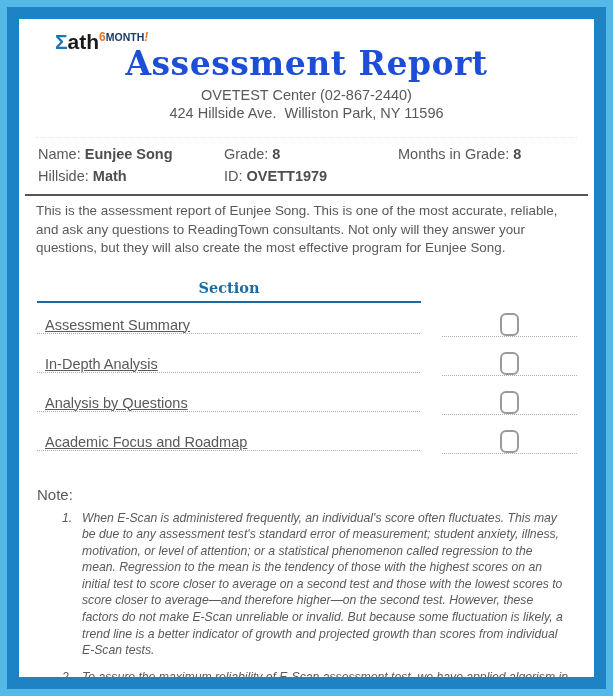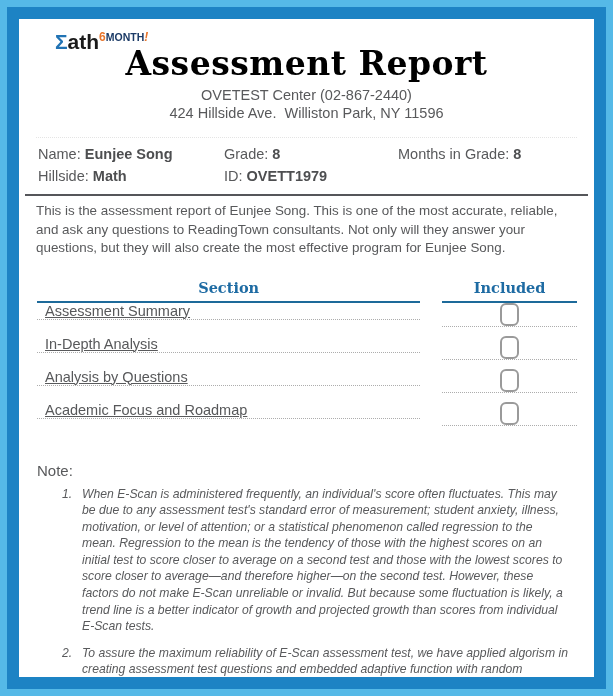--- a/index.html
+++ b/index.html
@@ -51,21 +51,21 @@
   .logo .bang { color: #e8762d; font-style: italic; font-size: 12px; }
 
   
   .title {
     margin-top: 16px;
     text-align: center;
     font-family: "DejaVu Serif", serif;
     font-weight: bold;
     font-size: 33px;
     letter-spacing: 0.5px;
-    color: #000000;
+    color: #1d4ed8;
   }
   .center-line {
     text-align: center;
     font-size: 14.5px;
     line-height: 18px;
     color: #58595b;
     white-space: pre-wrap;
   }
   .center-line.first { margin-top: 3px; }
 
@@ -93,21 +93,21 @@
   .intro {
     margin-top: 6px;
     font-size: 13.4px;
     line-height: 18.5px;
     color: #58595b;
     width: 545px;
   }
 
   
   .sec-table { margin-top: 21px; padding-left: 1px; }
-  .trow { display: flex; align-items: flex-start; }
+  .trow { display: flex; align-items: center; margin-top: 6px; }
   .cell-section  { width: 384px; }
   .cell-gap      { width: 22px; }
   .cell-included { width: 135px; display: flex; justify-content: center; align-items: center; }
   .thead .cell-section, .thead .cell-included {
     font-family: "DejaVu Serif", serif;
     font-weight: bold;
     font-size: 14.5px;
     color: #1e6ba3;
     text-align: center;
     padding-bottom: 5px;
@@ -175,21 +175,20 @@
     </div>
 
     <div class="divider"></div>
 
     <p class="intro">This is the assessment report of Eunjee Song. This is one of the most accurate, reliable, and ask any questions to ReadingTown consultants. Not only will they answer your questions, but they will also create the most effective program for Eunjee Song.</p>
 
     <div class="sec-table">
       <div class="trow thead">
         <div class="cell-section">Section</div>
         <div class="cell-gap"></div>
-        <div class="cell-included">Included</div>
       </div>
 
       <div class="trow tbody-row">
         <div class="cell-section">Assessment Summary</div>
         <div class="cell-gap"></div>
         <div class="cell-included">
           <div class="checkbox"></div>
         </div>
       </div>
 

